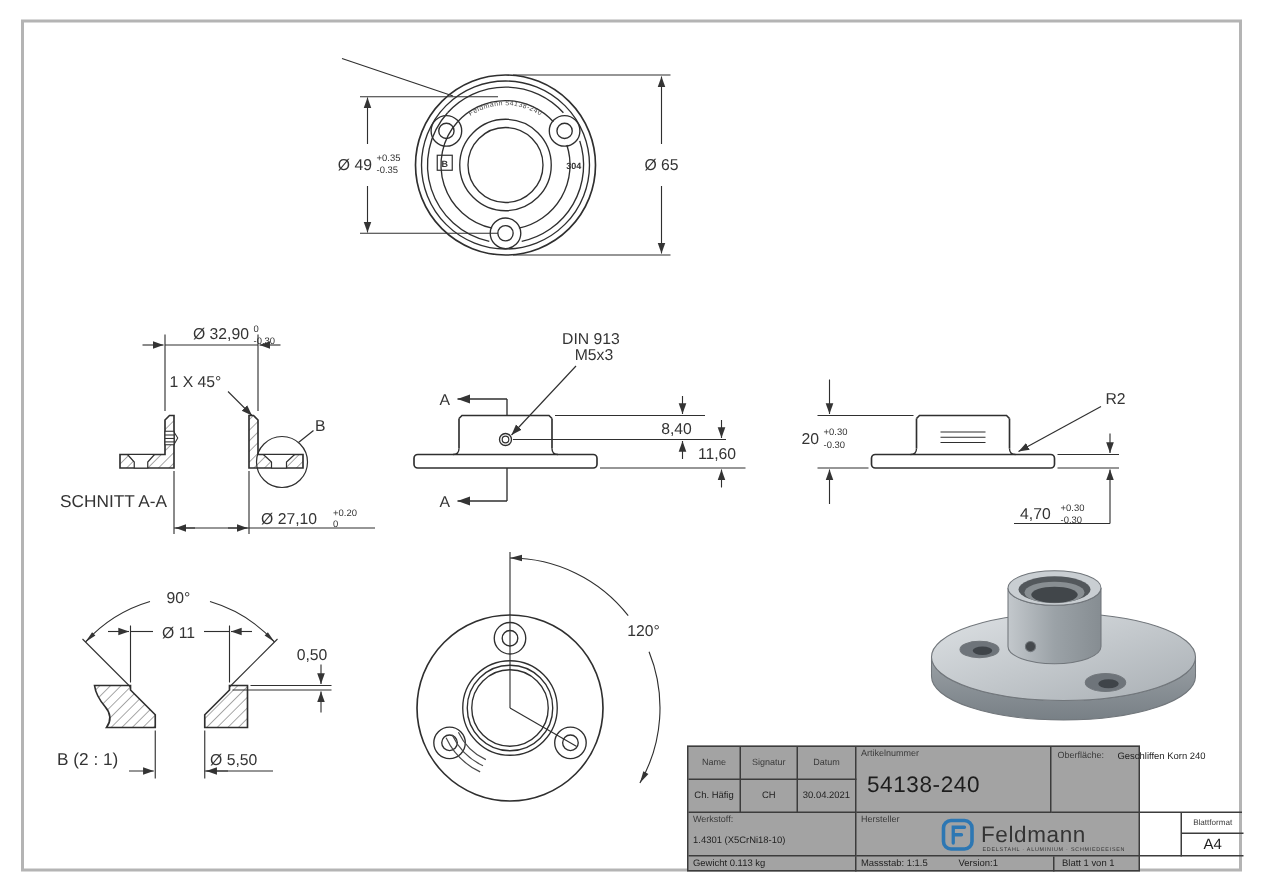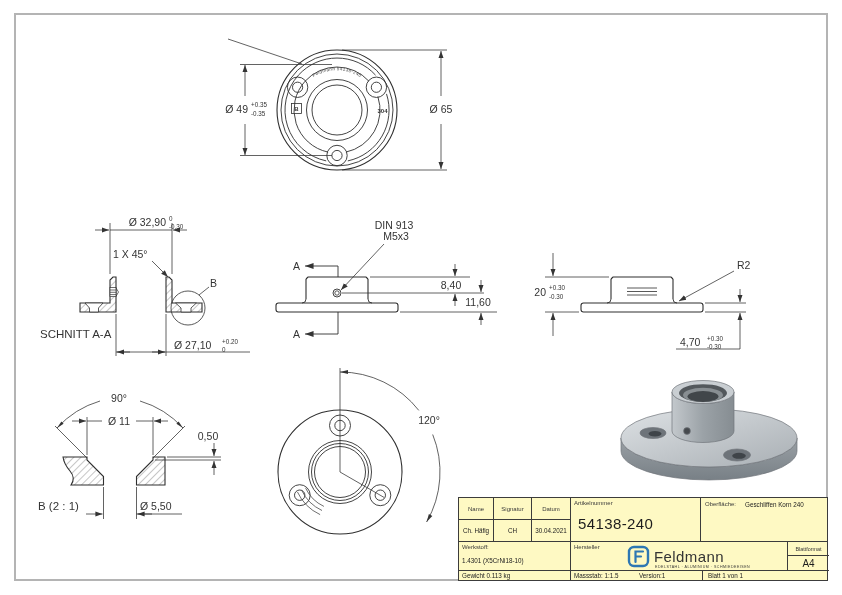--- a/index.html
+++ b/index.html
@@ -8,22 +8,22 @@
   #frame{position:absolute;left:14px;top:13px;width:814px;height:568px;
          border:2px solid #b4b4b4;box-sizing:border-box;}
   svg text{font-family:"Liberation Sans",sans-serif;fill:#343434;}
   .dim{font-size:10.5px;}
   .tol{font-size:6.3px;}
   .big{font-size:11.5px;}
   .stamp{font-size:6px;font-weight:bold;}
   .engrave{font-size:4.6px;letter-spacing:.3px;fill:#4a4a4a;}
 
   
-  #tb{position:absolute;left:458px;top:497px;width:370px;height:84px;
-      border:1px solid #3c3c3c;box-sizing:border-box;background:#fef9c3;color:#333;}
+  #tb{position:absolute;left:458px;top:497px;width:302px;height:84px;
+      border:1px solid #3c3c3c;box-sizing:border-box;background:#a3a3a3;color:#333;}
   .cell{position:absolute;box-sizing:border-box;overflow:hidden;}
   .br{border-right:1px solid #3c3c3c;}
   .bb{border-bottom:1px solid #3c3c3c;}
   .lab{font-size:6px;color:#3a3a3a;}
   .val{font-size:6.3px;color:#222;}
   .ctr{display:flex;align-items:center;justify-content:center;text-align:left;}
   .artnum{position:absolute;left:7px;top:17px;font-size:15px;color:#1d1d1d;letter-spacing:.4px;}
   .padlab{position:absolute;left:3px;top:2px;}
   .a4{font-size:10px;color:#1d1d1d;}
   .logo-wrap{position:absolute;left:56px;top:3px;width:150px;height:25px;}

